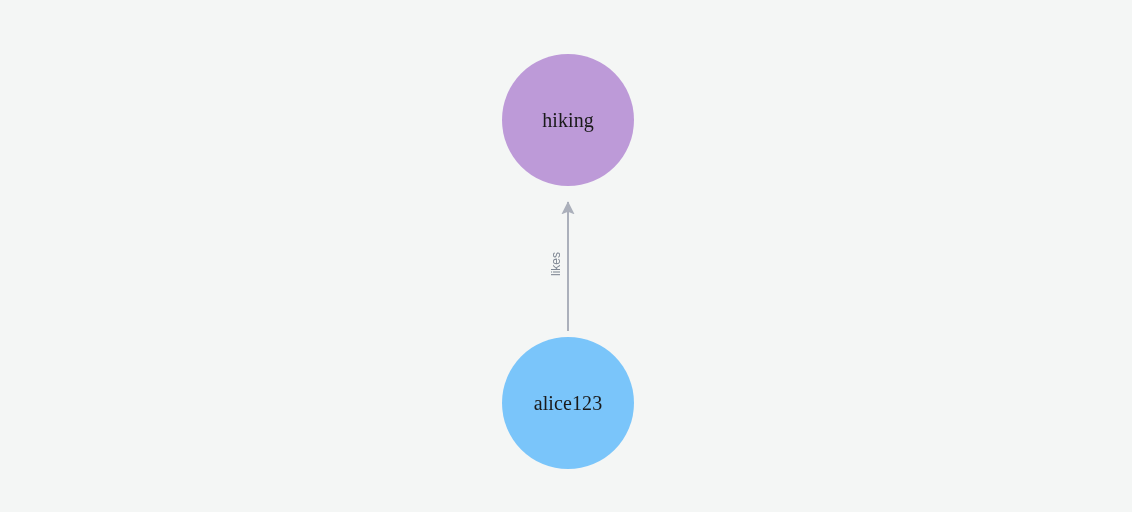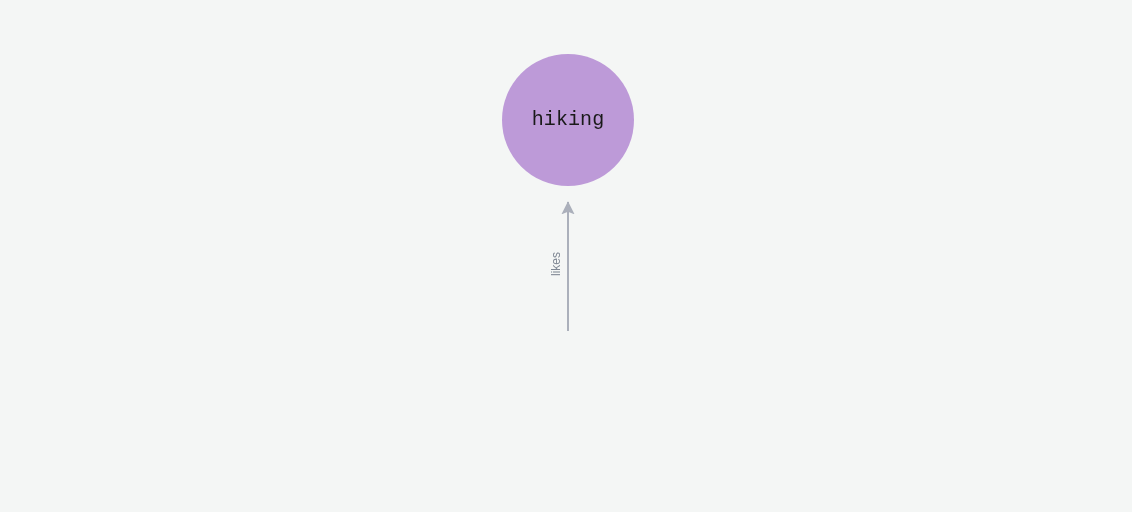--- a/index.html
+++ b/index.html
@@ -33,21 +33,21 @@
   .node {
     position: absolute;
     border-radius: 50%;
     display: flex;
     align-items: center;
     justify-content: center;
     box-sizing: border-box;
   }
 
   .node-label {
-    font-family: Liberation Mono, monospace;
+    font-family: Liberation Serif, serif;
     font-size: 20px;
     line-height: 1;
     color: #1a1a1a;
     letter-spacing: 0.1px;
     white-space: nowrap;
     user-select: none;
   }
 
   .edge-label {
     position: absolute;
@@ -72,16 +72,19 @@
         <path d="M0,0.2 L6.6,3.5 L0,6.8 L1.35,3.5 Z" fill="#abb0bb"></path>
       </marker>
     </defs>
     <line x1="568" y1="331" x2="568" y2="202" stroke="#abb0bb" stroke-width="2" marker-end="url(#arrow-head)"></line>
   </svg>
 
   <div class="node" style="left:502px; top:54px; width:132px; height:132px; background:#bd9ad8;">
     <span class="node-label">hiking</span>
   </div>
 
+  <div class="node" style="left:502px; top:337px; width:132px; height:132px; background:#7ac5fa;">
+    <span class="node-label">alice123</span>
+  </div>
 
   <span class="edge-label" style="left:540px; top:258px; width:32px; text-align:center;">likes</span>
 
 </div>
 
 </body></html>

